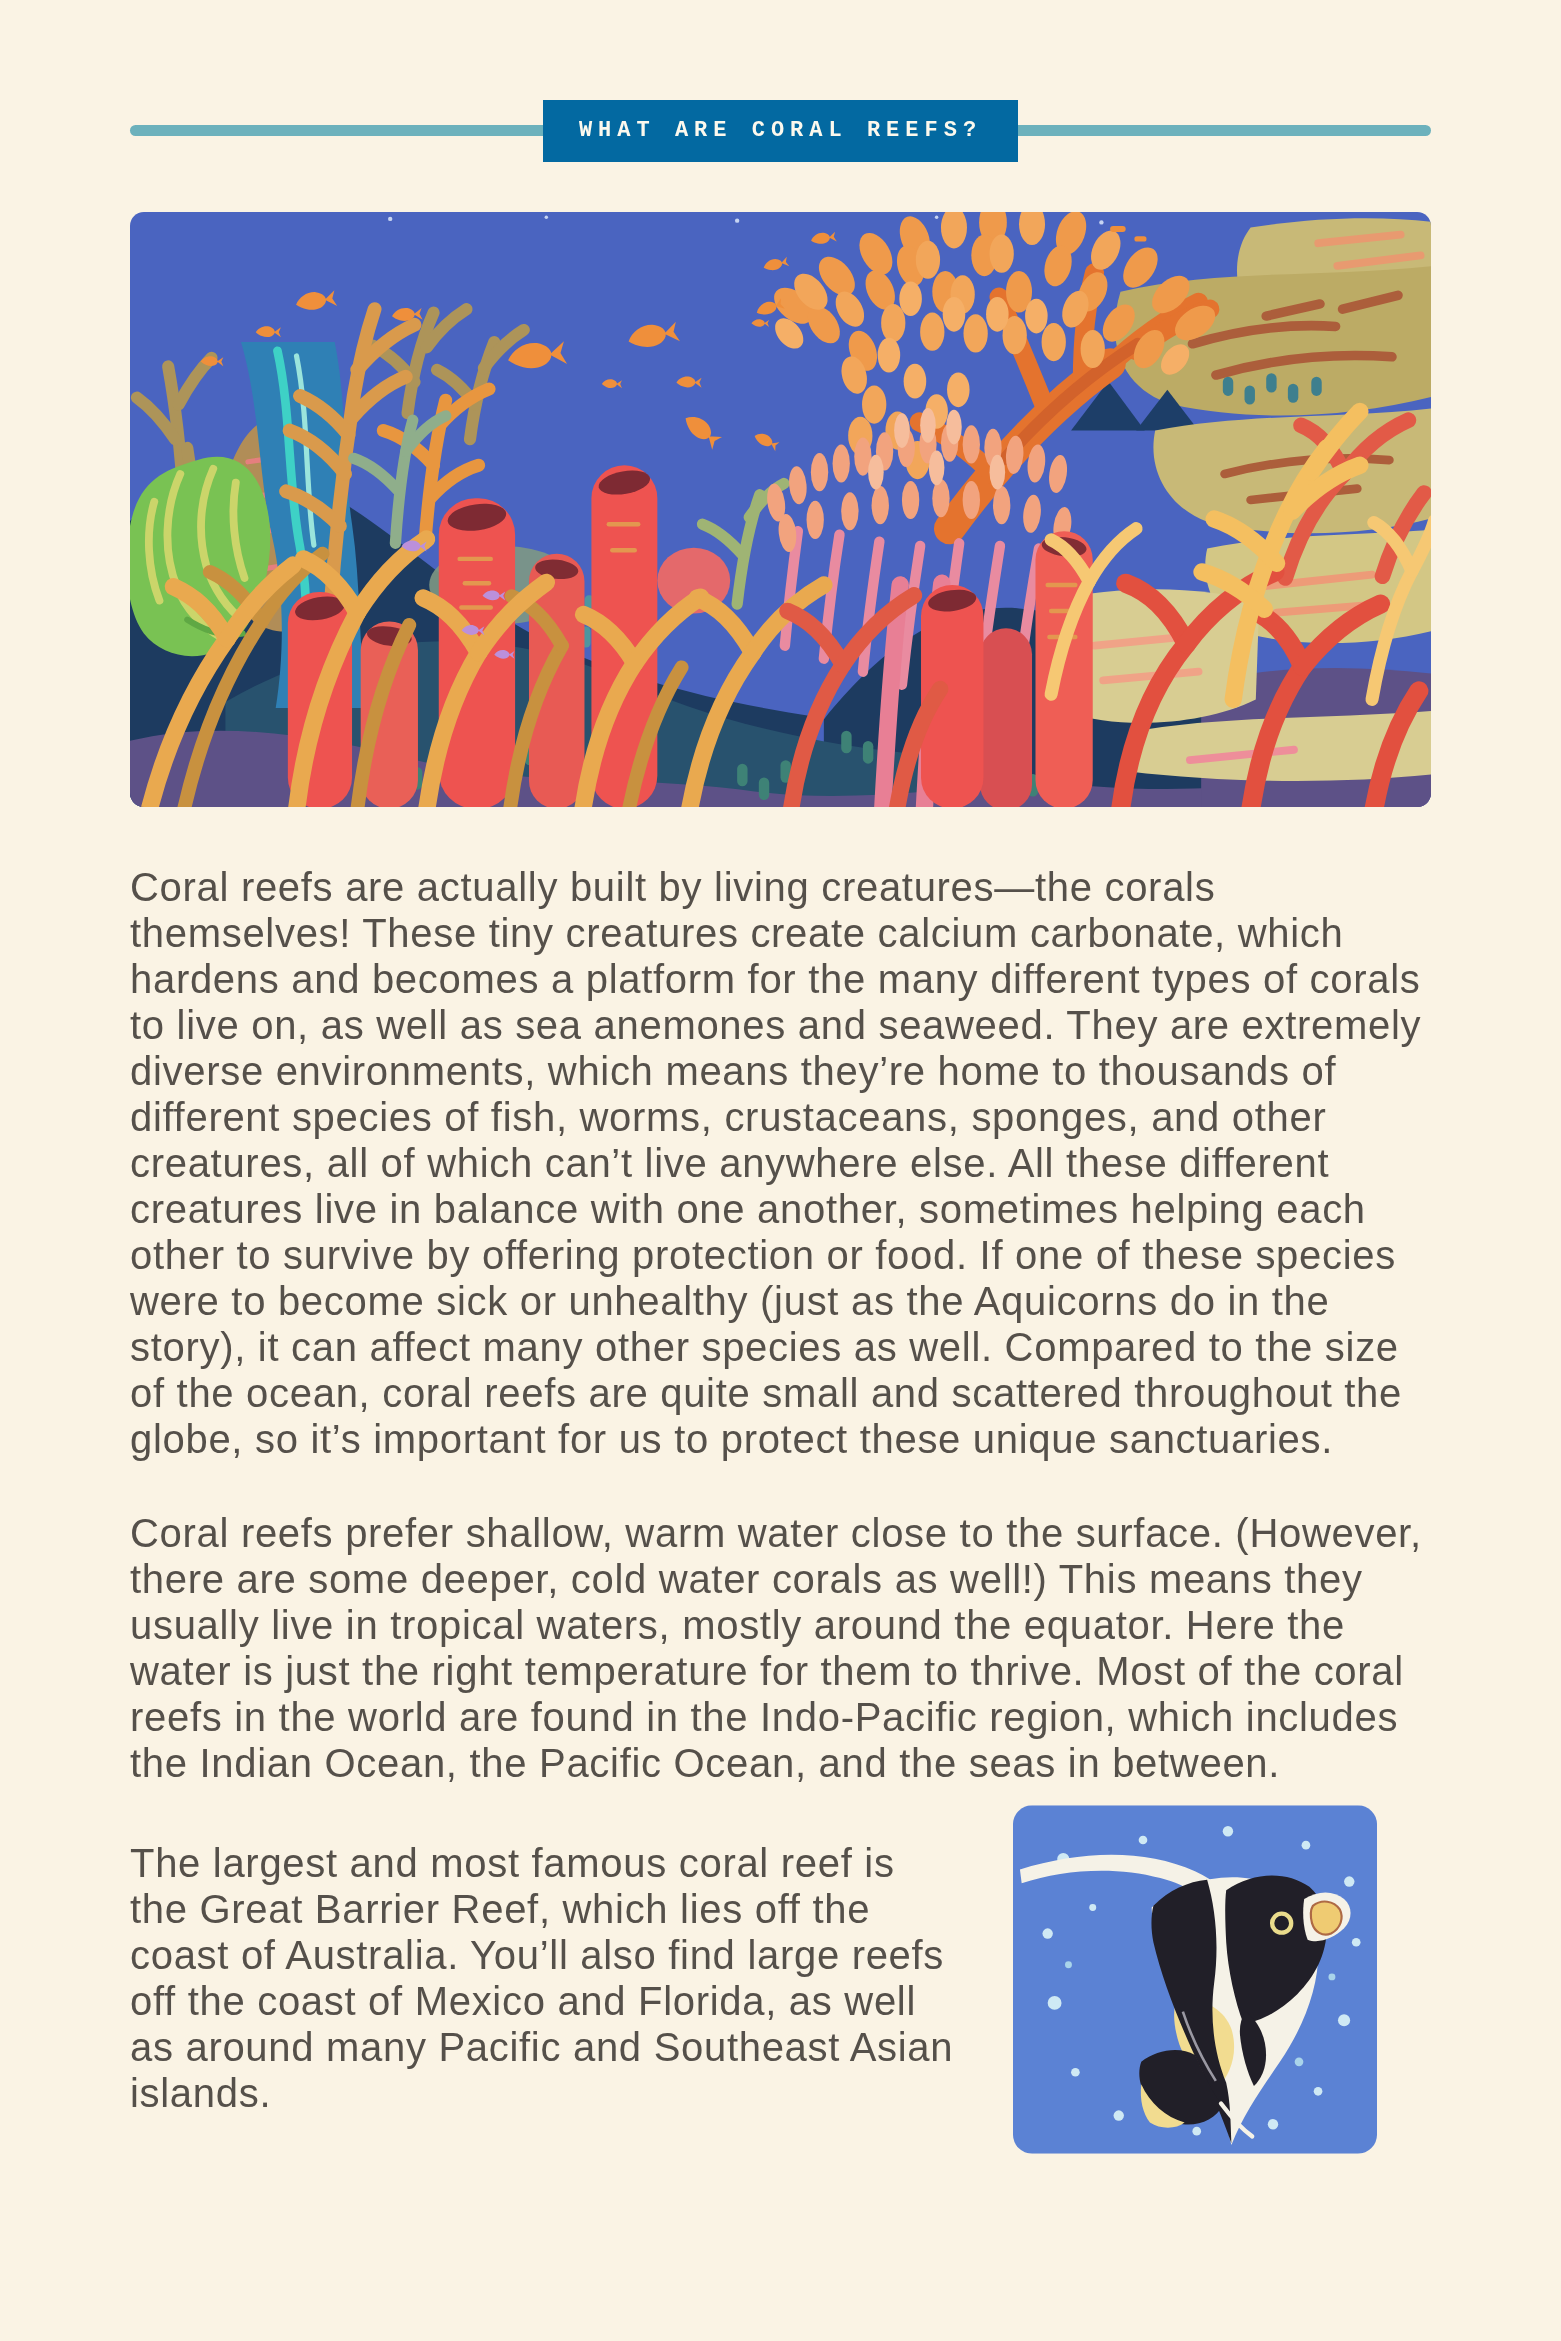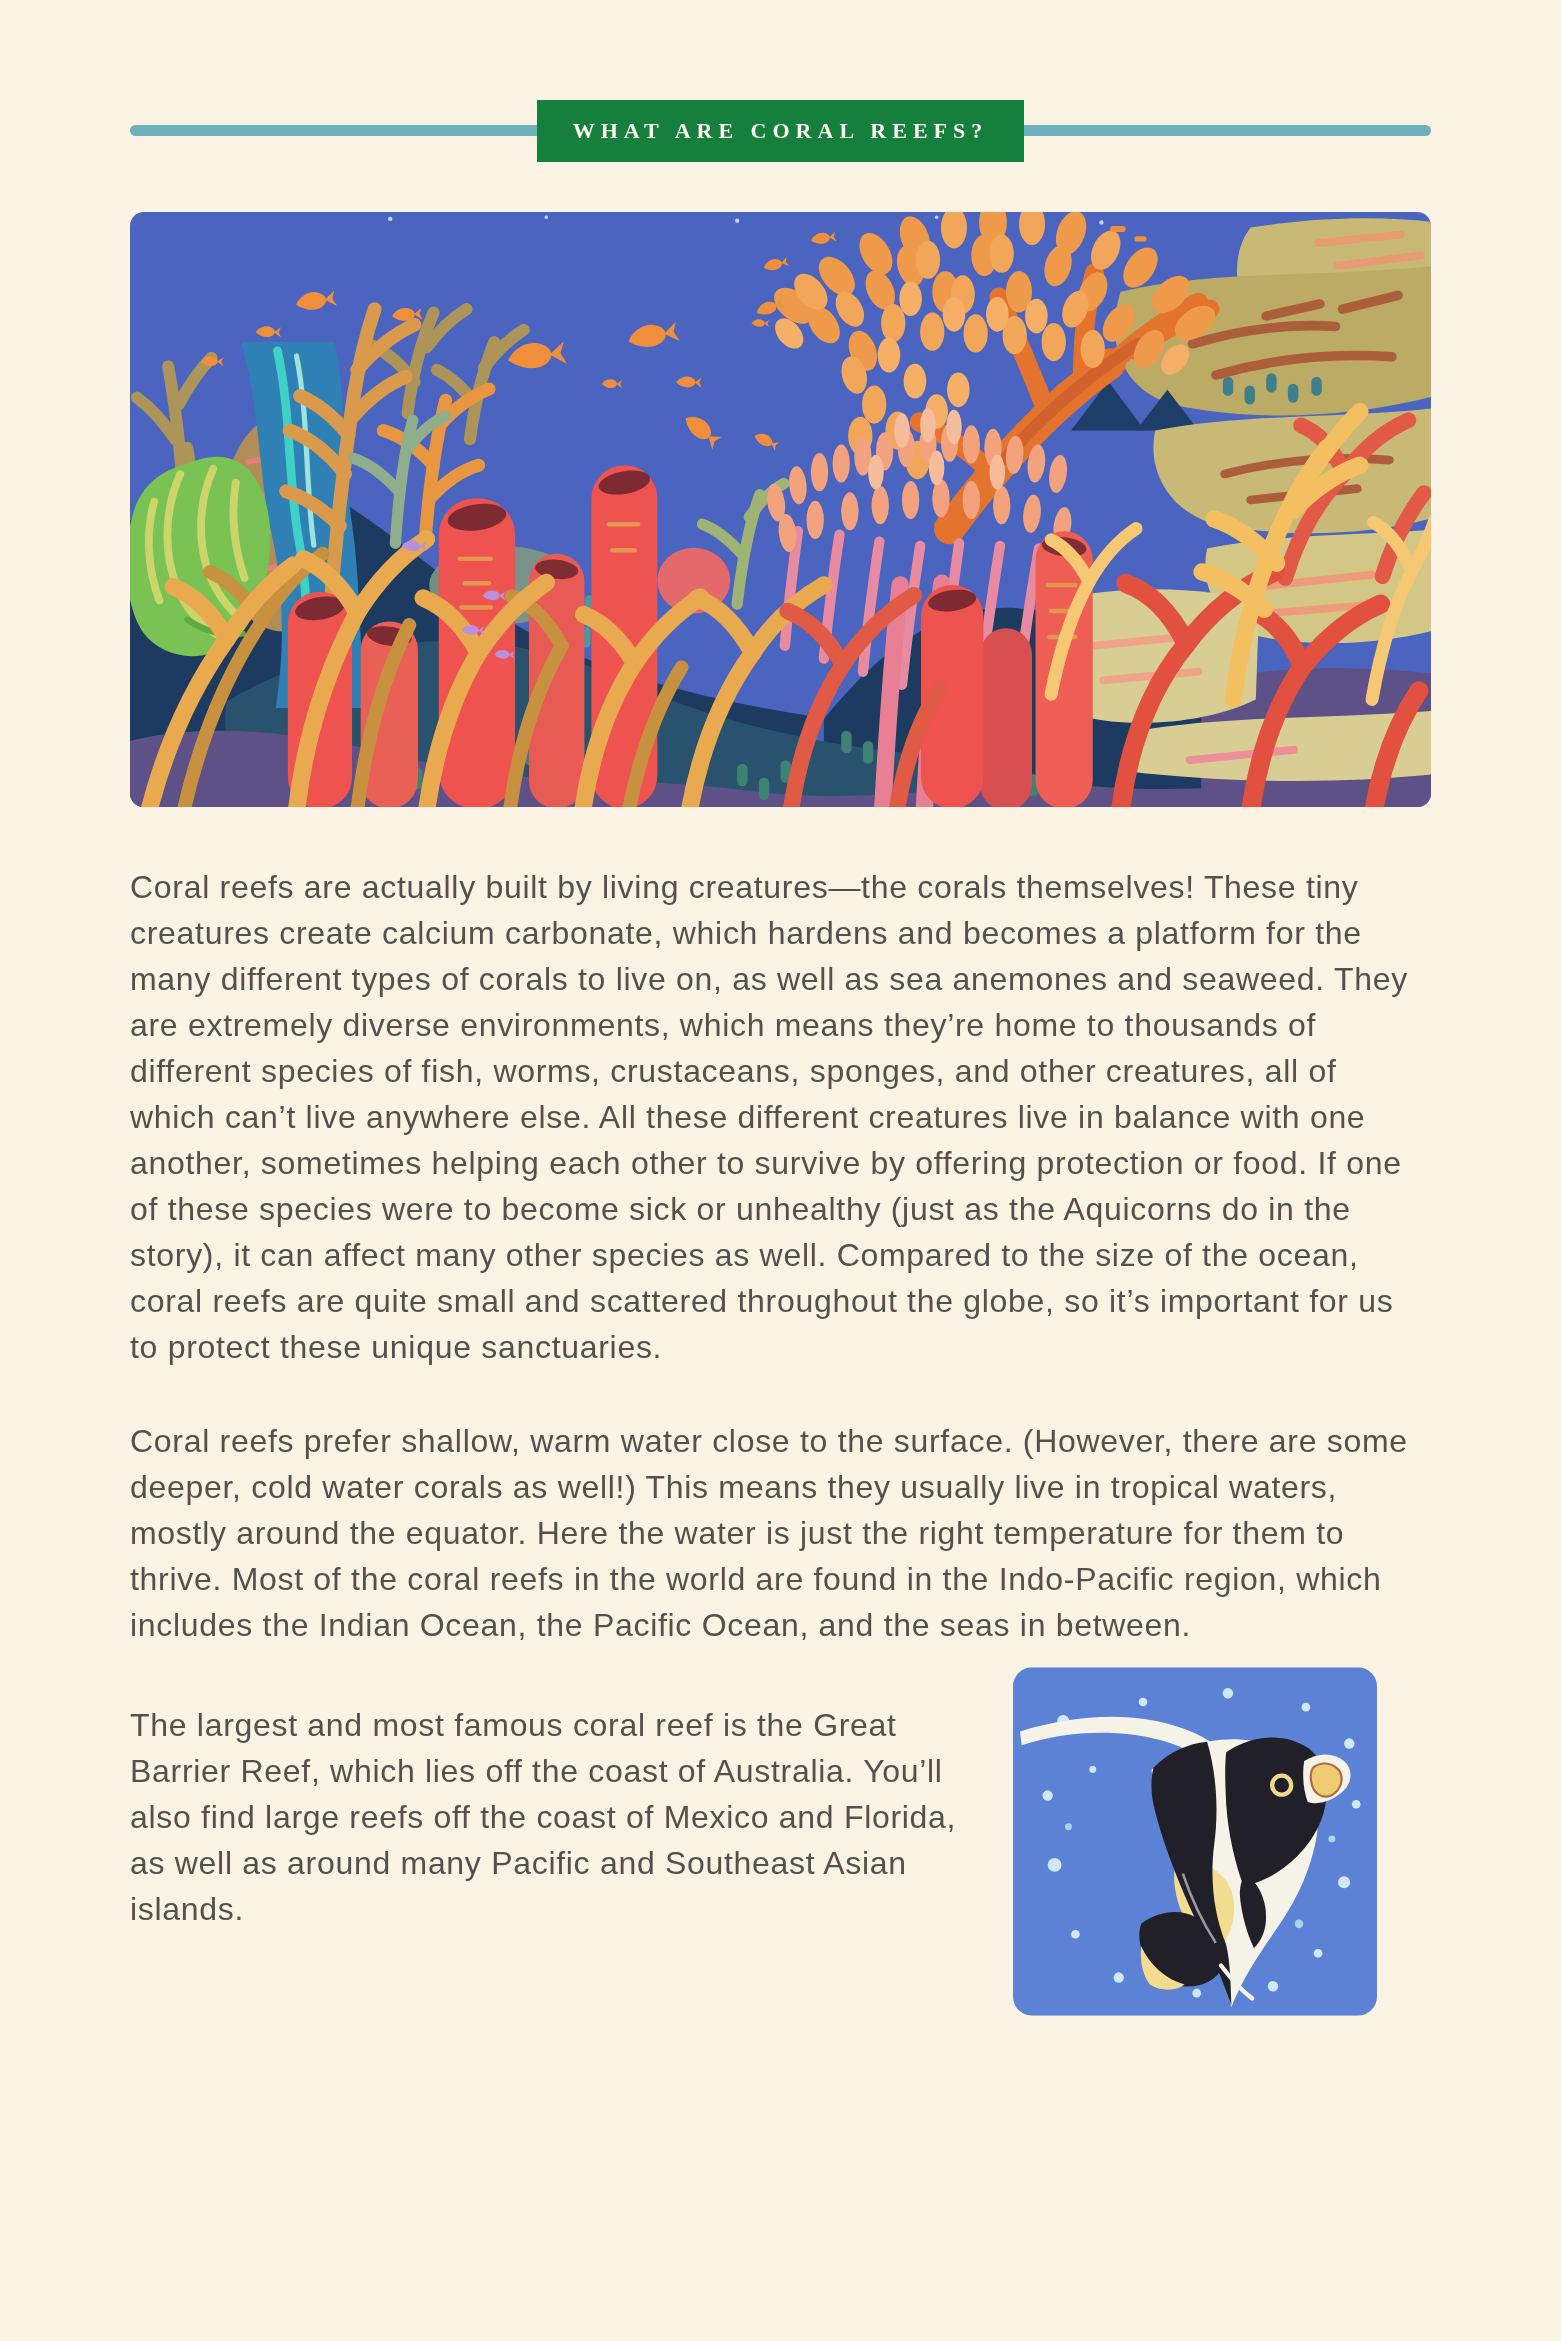--- a/index.html
+++ b/index.html
@@ -22,41 +22,41 @@
     display: flex; align-items: center; justify-content: center;
   }
   .section-header .rule {
     position: absolute; left: 0; right: 0; top: 50%;
     height: 11.3px; margin-top: -6px;
     background: #6CB1BC; border-radius: 6px;
   }
   .banner {
     position: relative;
     margin: 0;
-    background: #15803d;
+    background: #0369a1;
     color: #FCF9EE;
     height: 62px;
     display: flex; align-items: center;
     padding: 0 36px;
-    font-family: Liberation Serif, serif;
+    font-family: Liberation Mono, monospace;
     font-weight: 700;
     font-size: 22px;
     line-height: 1;
     letter-spacing: 6px;
     white-space: nowrap;
   }
   .hdr1 { margin-top: 100px; }
   .hdr2 { margin-top: 66px; }
   figure { margin: 0; padding: 0; }
   .reef-figure { margin-top: 50px; }
   .reef-figure svg { display: block; }
   .body-text {
     margin: 57px 0 0 0;
     max-width: 1301px;
-    font-size: 32px;
+    font-size: 40px;
     line-height: 46px;
     letter-spacing: 0.7px;
   }
   .p2 { margin-top: 48px; }
   .bottom-row { display: flex; margin-top: 19px; }
   .bottom-row .col {
     flex: 0 0 833px;
     margin-top: 35px;
   }
   .bottom-row .spacer { flex: 1 1 auto; }

